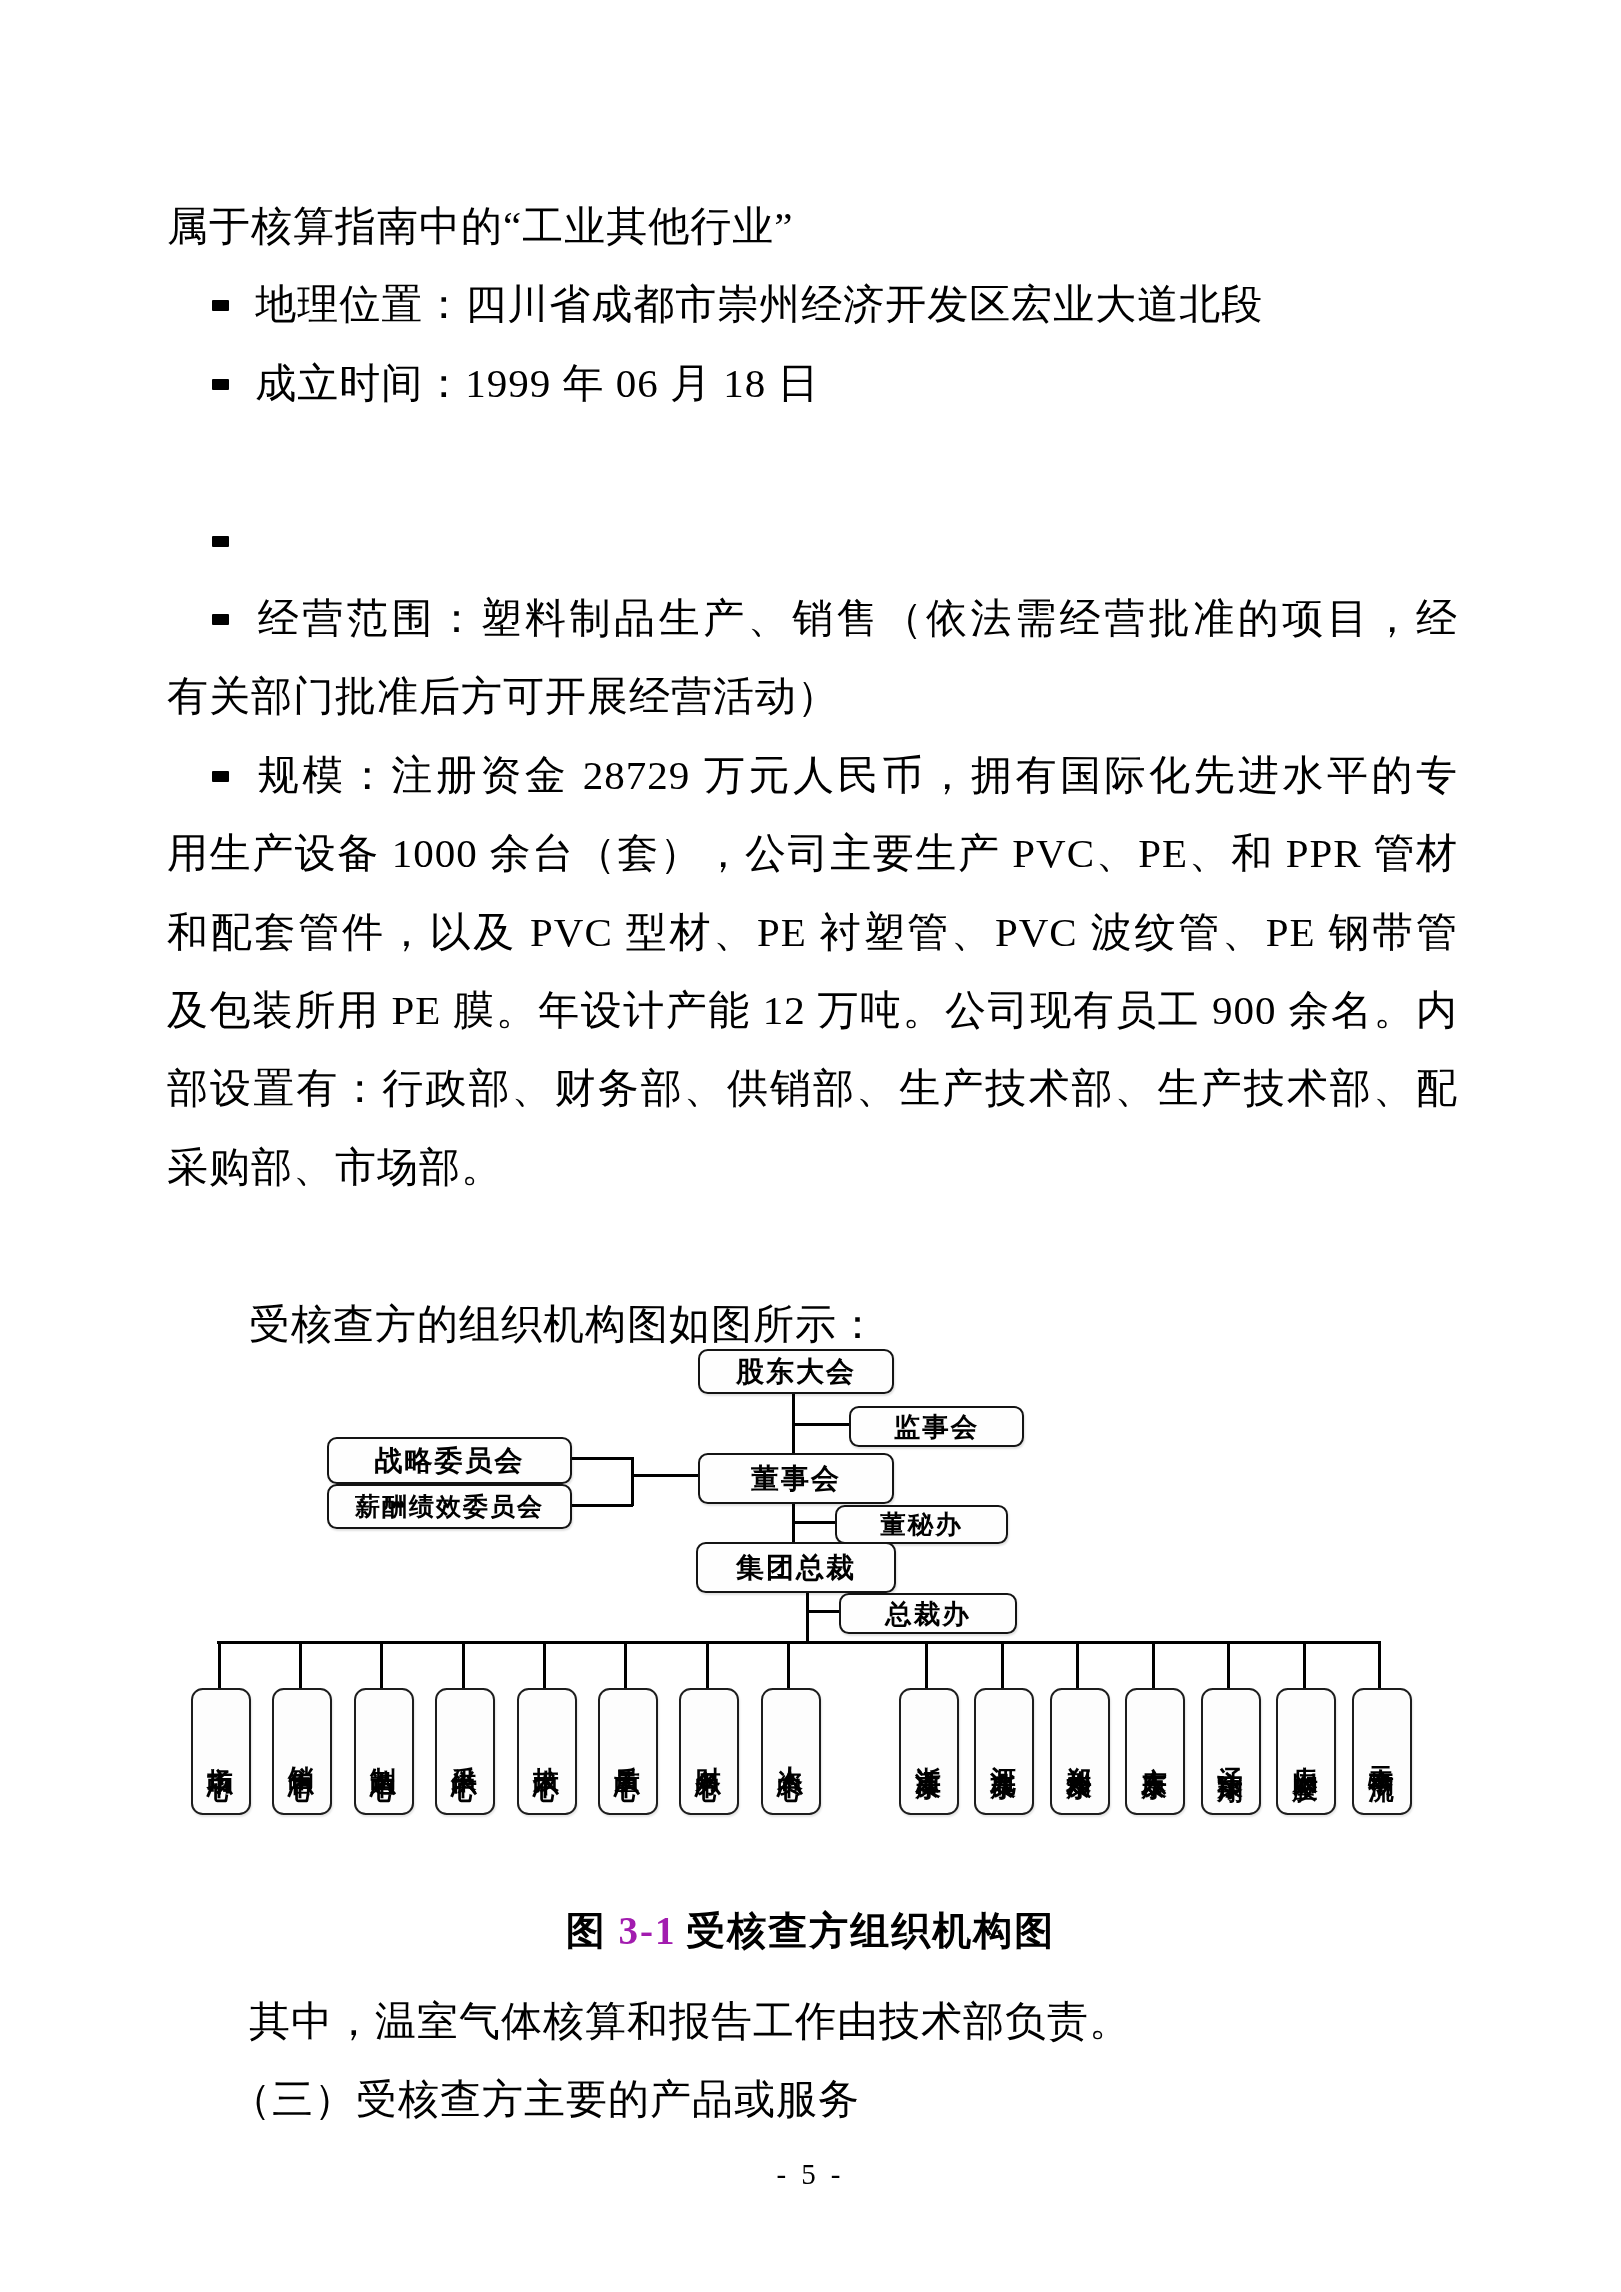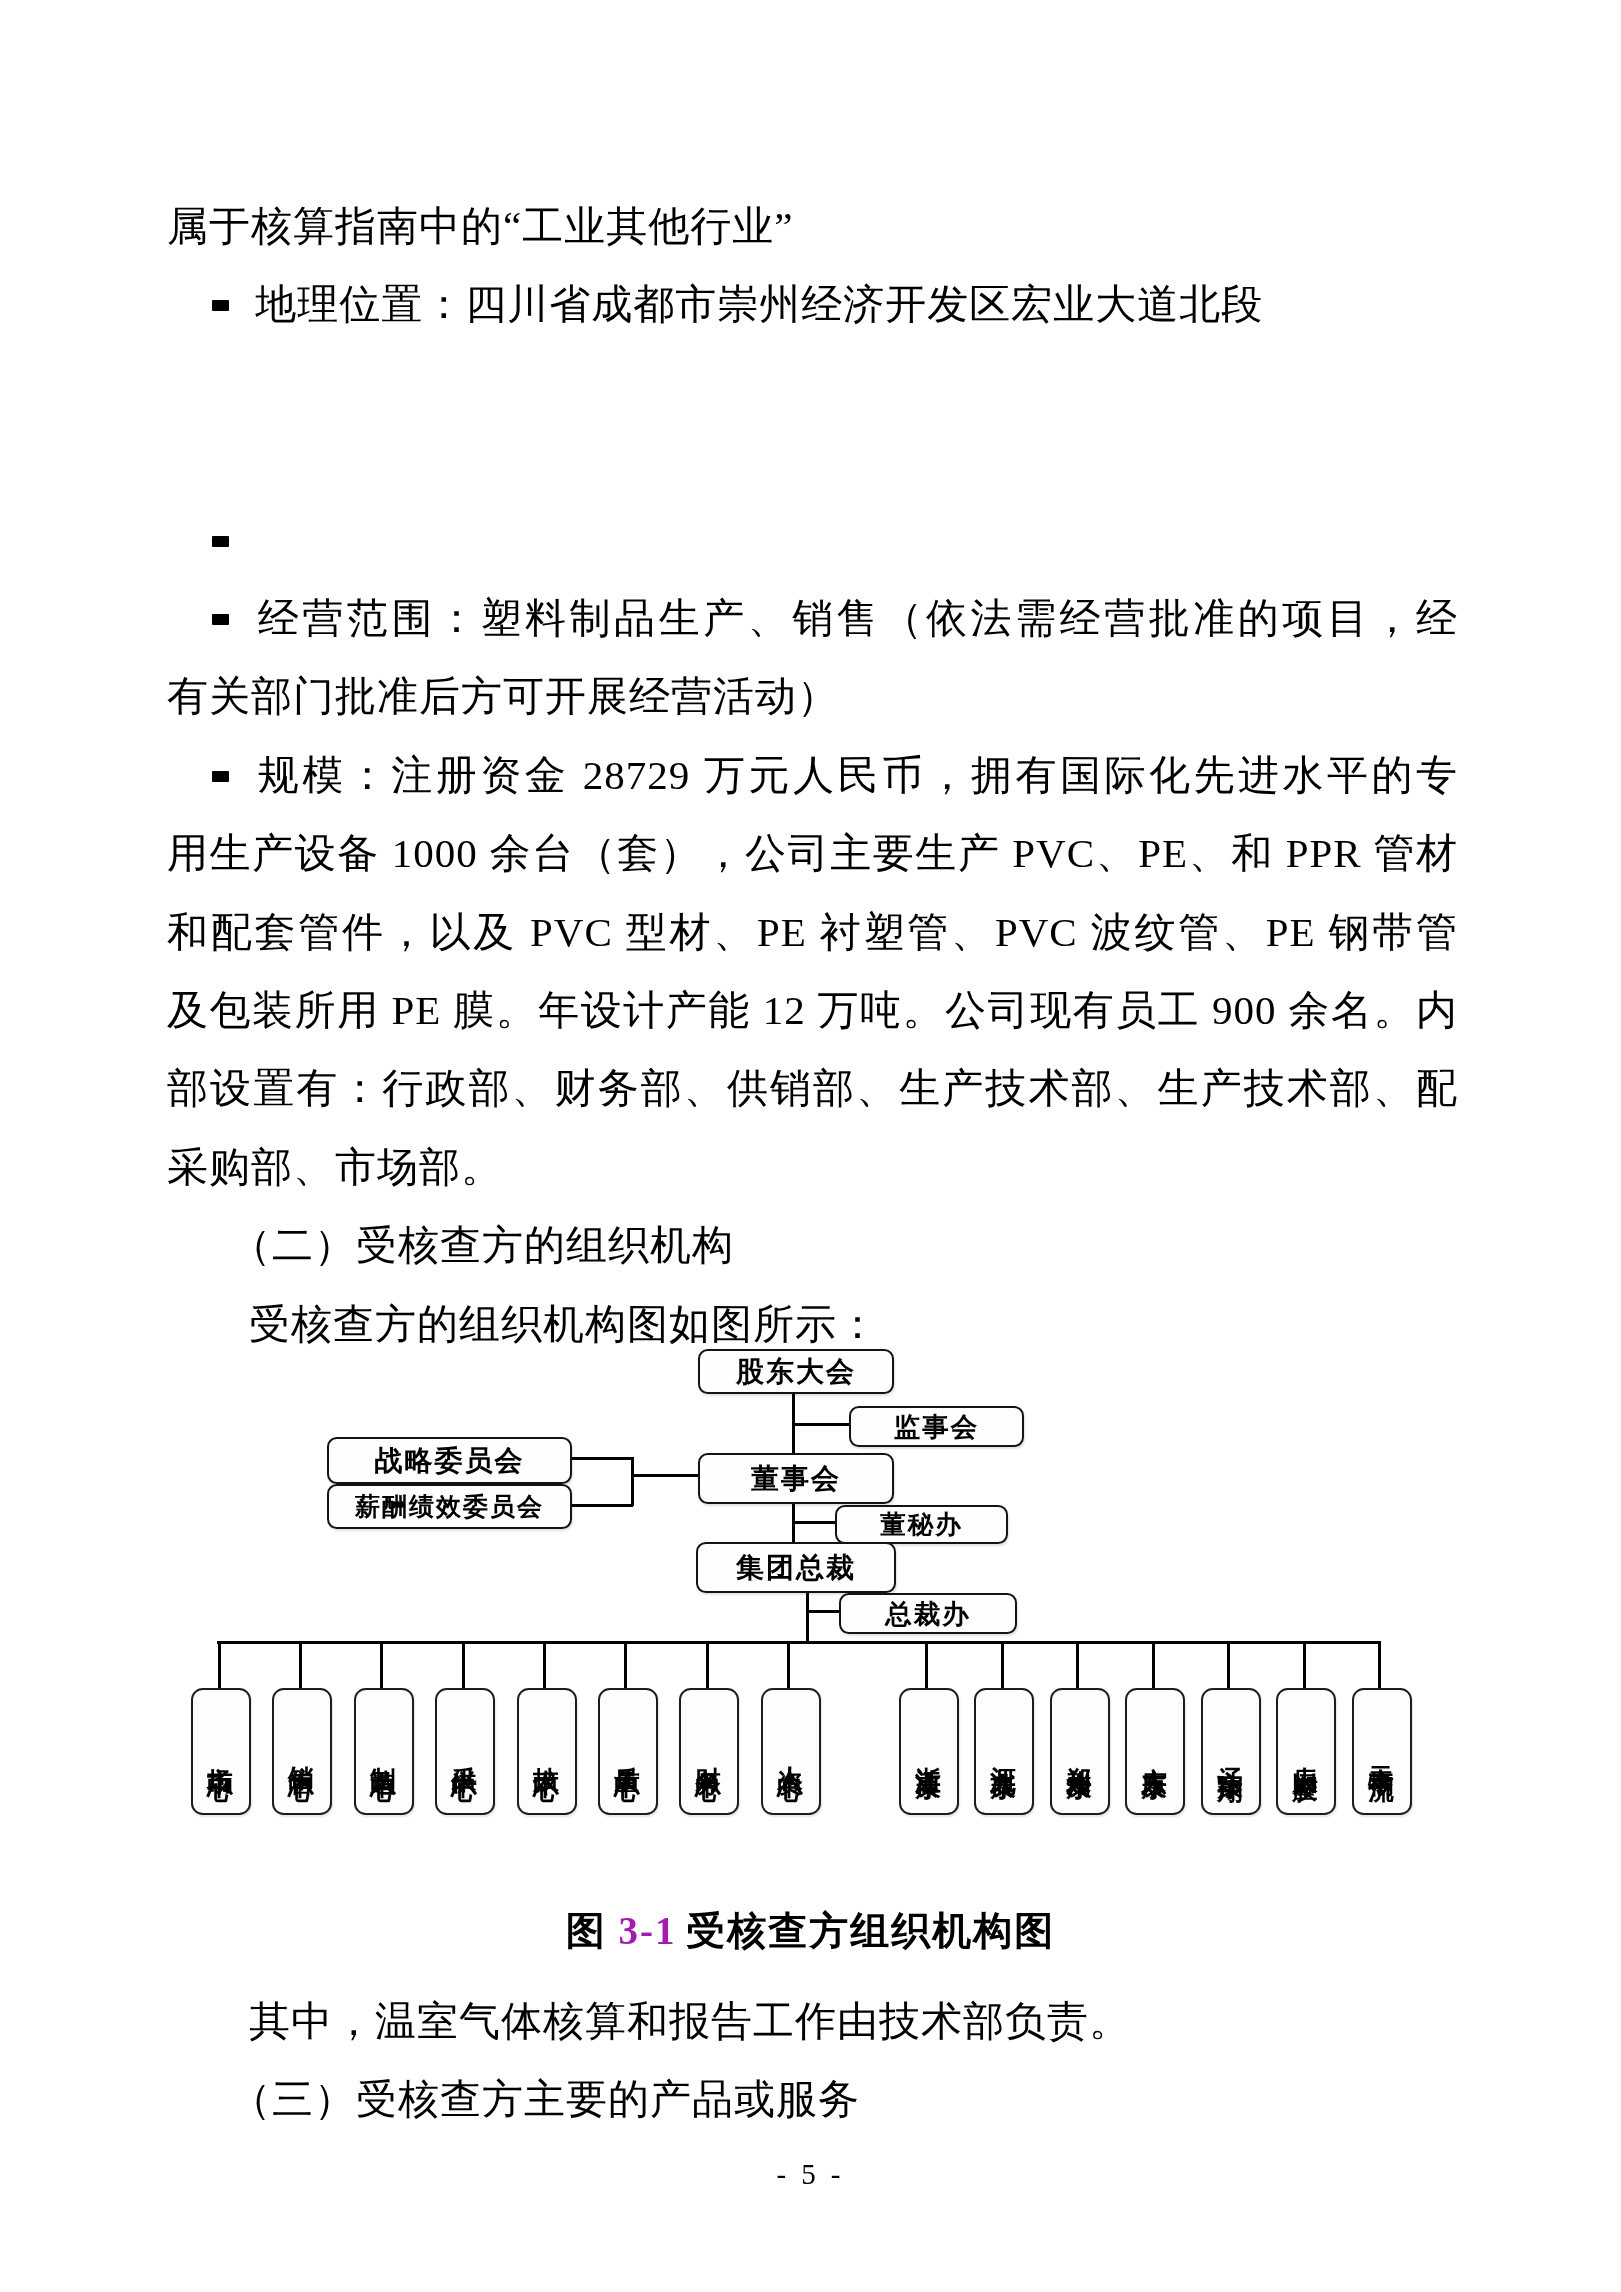--- a/index.html
+++ b/index.html
@@ -49,33 +49,33 @@
   }
 </style>
 </head>
 <body>
 
 <div class="page">
 
   <div class="tline" style="top:201px">属于核算指南中的“工业其他行业”</div>
 
   <div class="tline bl" style="top:279px"><span class="blt"></span><span>地理位置：四川省成都市崇州经济开发区宏业大道北段</span></div>
+  <div class="tline bl" style="top:358px"><span class="blt"></span><span>成立时间：1999 年 06 月 18 日</span></div>
   <div class="tline bl" style="top:515px"><span class="blt"></span></div>
   <div class="tline bl just" style="top:593px"><span class="blt"></span><span>经营范围：塑料制品生产、销售（依法需经营批准的项目，经</span></div>
 
   <div class="tline" style="top:671px">有关部门批准后方可开展经营活动）</div>
 
   <div class="tline bl just" style="top:750px"><span class="blt"></span><span>规模：注册资金 28729 万元人民币，拥有国际化先进水平的专</span></div>
 
   <div class="tline just" style="top:828px">用生产设备 1000 余台（套），公司主要生产 PVC、PE、和 PPR 管材</div>
   <div class="tline just" style="top:907px">和配套管件，以及 PVC 型材、PE 衬塑管、PVC 波纹管、PE 钢带管</div>
   <div class="tline just" style="top:985px">及包装所用 PE 膜。年设计产能 12 万吨。公司现有员工 900 余名。内</div>
   <div class="tline just" style="top:1063px">部设置有：行政部、财务部、供销部、生产技术部、生产技术部、配</div>
   <div class="tline" style="top:1142px">采购部、市场部。</div>
-  <div class="tline indp" style="top:1220px">（二）受核查方的组织机构</div>
   <div class="tline ind2" style="top:1299px">受核查方的组织机构图如图所示：</div>
 
   <div class="cl" style="left:792px;top:1390px;width:2.9px;height:63px"></div>
   <div class="cl" style="left:793px;top:1423px;width:56px;height:2.9px"></div>
   <div class="cl" style="left:792px;top:1500px;width:2.9px;height:42px"></div>
   <div class="cl" style="left:793px;top:1521px;width:42px;height:2.9px"></div>
   <div class="cl" style="left:568px;top:1457px;width:65px;height:2.9px"></div>
   <div class="cl" style="left:568px;top:1504px;width:65px;height:2.9px"></div>
   <div class="cl" style="left:631px;top:1457px;width:2.9px;height:49px"></div>
   <div class="cl" style="left:631px;top:1474px;width:67px;height:2.9px"></div>

